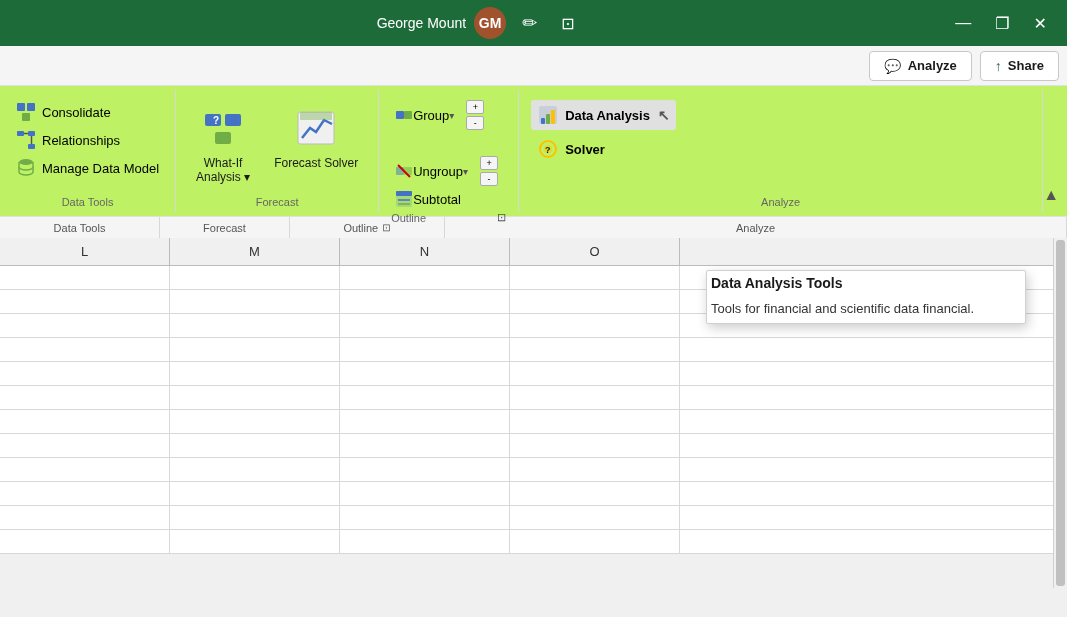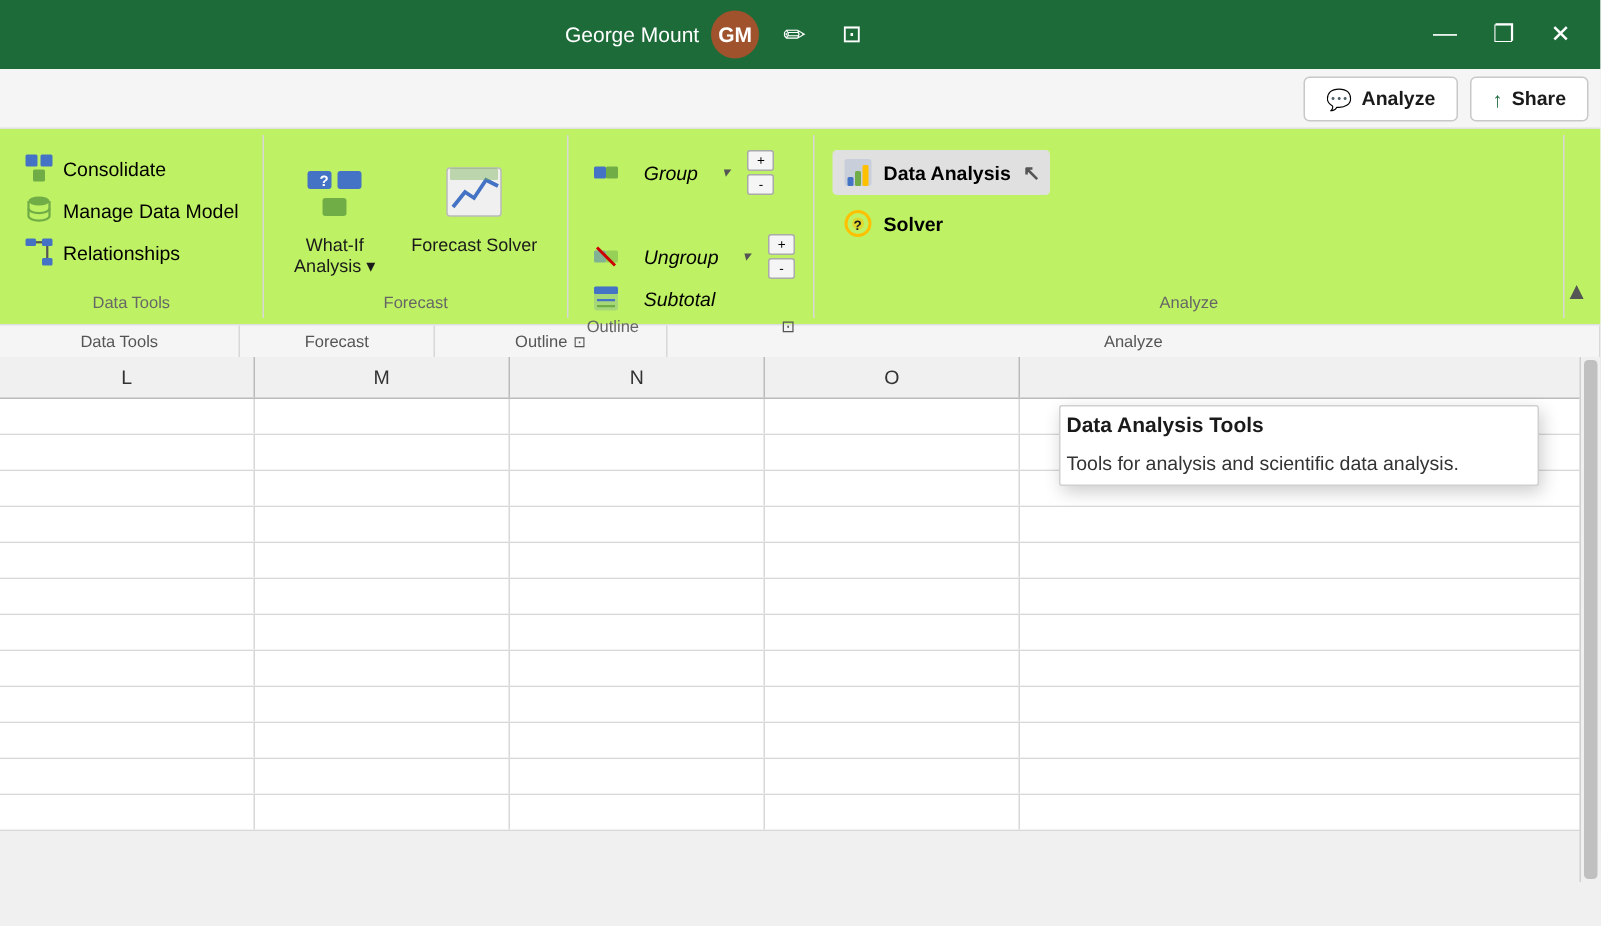--- a/index.html
+++ b/index.html
@@ -199,26 +199,25 @@
       min-width: 140px;
     }
     .outline-group .ribbon-group-content {
       flex-direction: column;
       gap: 2px;
     }
 
     .ribbon-item-with-arrow {
       display: flex;
       align-items: center;
-      gap: 16px;
+      gap: 0;
       font-size: 13px;
       cursor: pointer;
       padding: 2px 4px;
       border-radius: 3px;
-      font-style: italic;
     }
 
     .dropdown-arrow {
       font-size: 10px;
       color: #555;
     }
 
     
     .analyze-group {
       min-width: 160px;
@@ -401,38 +400,38 @@
             <rect x="1" y="1" width="8" height="8" fill="#4472C4" rx="1"></rect>
             <rect x="11" y="1" width="8" height="8" fill="#4472C4" rx="1"></rect>
             <rect x="6" y="11" width="8" height="8" fill="#70AD47" rx="1"></rect>
           </svg>
         </span>
         <span>Consolidate</span>
       </div>
       <div class="ribbon-item-row">
         <span class="icon-box">
           <svg width="20" height="20" viewBox="0 0 20 20" fill="none">
-            <ellipse cx="10" cy="4" rx="7" ry="3" fill="#70AD47"></ellipse>
-            <path d="M3 4v5c0 1.66 3.13 3 7 3s7-1.34 7-3V4" stroke="#70AD47" stroke-width="1.5" fill="none"></path>
-            <path d="M3 9v5c0 1.66 3.13 3 7 3s7-1.34 7-3V9" stroke="#70AD47" stroke-width="1.5" fill="none"></path>
-          </svg>
-        </span>
-        <span>Manage Data Model</span>
-      </div>
-      <div class="ribbon-item-row">
-        <span class="icon-box">
-          <svg width="20" height="20" viewBox="0 0 20 20" fill="none">
             <rect x="1" y="1" width="7" height="5" rx="1" fill="#4472C4"></rect>
             <rect x="12" y="1" width="7" height="5" rx="1" fill="#4472C4"></rect>
             <rect x="12" y="14" width="7" height="5" rx="1" fill="#4472C4"></rect>
             <line x1="8" y1="3.5" x2="12" y2="3.5" stroke="#555" stroke-width="1.5"></line>
             <line x1="15.5" y1="6" x2="15.5" y2="14" stroke="#555" stroke-width="1.5"></line>
           </svg>
         </span>
         <span>Relationships</span>
+      </div>
+      <div class="ribbon-item-row">
+        <span class="icon-box">
+          <svg width="20" height="20" viewBox="0 0 20 20" fill="none">
+            <ellipse cx="10" cy="4" rx="7" ry="3" fill="#70AD47"></ellipse>
+            <path d="M3 4v5c0 1.66 3.13 3 7 3s7-1.34 7-3V4" stroke="#70AD47" stroke-width="1.5" fill="none"></path>
+            <path d="M3 9v5c0 1.66 3.13 3 7 3s7-1.34 7-3V9" stroke="#70AD47" stroke-width="1.5" fill="none"></path>
+          </svg>
+        </span>
+        <span>Manage Data Model</span>
       </div>
     </div>
     <div class="ribbon-group-label">Data Tools</div>
   </div>
 
   <div class="ribbon-group forecast-group">
     <div class="ribbon-group-content">
 
       <div class="forecast-btn">
         <div class="big-icon">
@@ -660,14 +659,14 @@
     </div>
   </div>
 
   <div class="scrollbar-right">
     <div class="scroll-thumb"></div>
   </div>
 </div>
 
 <div class="tooltip-popup">
   <div class="tooltip-title">Data Analysis Tools</div>
-  <div class="tooltip-body">Tools for analysis and scientific data analysis.</div>
+  <div class="tooltip-body">Tools for financial and scientific data financial.</div>
 </div>
 
 </body></html>

